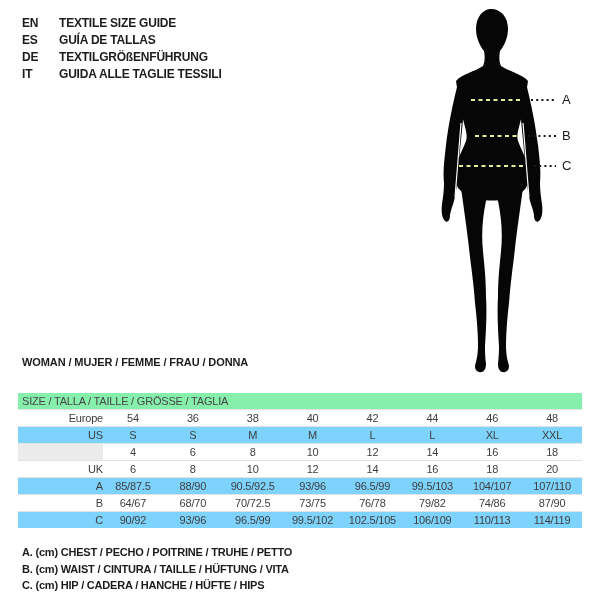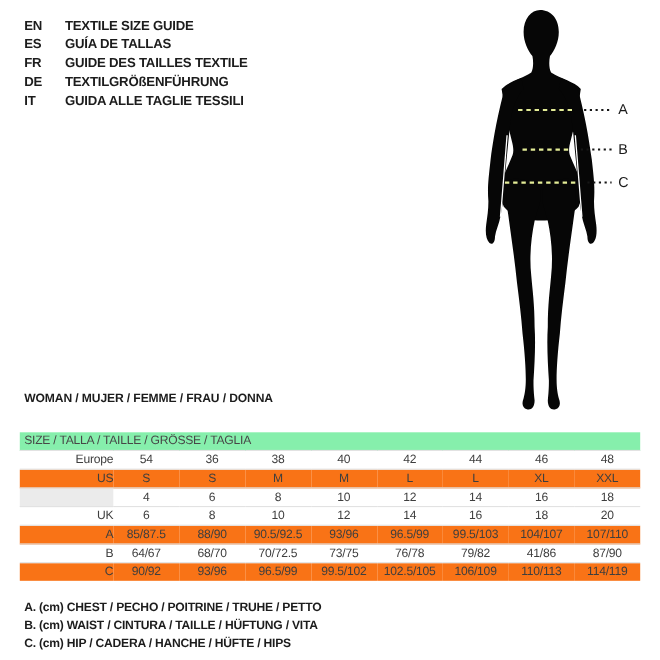--- a/index.html
+++ b/index.html
@@ -20,43 +20,39 @@
   table.sizetable{border-collapse:collapse;table-layout:fixed;width:564px;font-size:11px;color:#3e3e3e;letter-spacing:-0.2px;}
   table.sizetable th{
     background:#86efac;color:#474747;font-weight:normal;text-align:left;
     height:16px;line-height:16px;padding:0 0 0 4px;font-size:11px;
   }
   table.sizetable td{
     height:16px;line-height:16px;padding:0;text-align:center;
     border-top:1px solid #e2e2e2;white-space:nowrap;
   }
   table.sizetable td.lab{text-align:right;padding-left:4px;}
-  table.sizetable tr.shaded td{background:#f97316;}
+  table.sizetable tr.shaded td{background:#7dd3fc;}
   table.sizetable td.labelshade{background:#ebebeb;}
   
   .legend{position:absolute;left:22px;top:544px;}
   .legend-row{line-height:16.5px;font-size:11px;font-weight:bold;color:#1c1c1c;letter-spacing:-0.2px;}
 </style>
 </head>
 <body>
 
 <div class="canvas">
 
   <div class="langs">
     <div class="lang-row">
       <span class="lang-code">EN</span>
       <span class="lang-label">TEXTILE SIZE GUIDE</span>
     </div>
     <div class="lang-row">
       <span class="lang-code">ES</span>
       <span class="lang-label">GUÍA DE TALLAS</span>
-    </div>
-    <div class="lang-row">
-      <span class="lang-code">FR</span>
-      <span class="lang-label">GUIDE DES TAILLES TEXTILE</span>
     </div>
     <div class="lang-row">
       <span class="lang-code">DE</span>
       <span class="lang-label">TEXTILGRÖßENFÜHRUNG</span>
     </div>
     <div class="lang-row">
       <span class="lang-code">IT</span>
       <span class="lang-label">GUIDA ALLE TAGLIE TESSILI</span>
     </div>
   </div>
@@ -181,21 +177,21 @@
         <td>107/110</td>
       </tr>
       <tr>
         <td class="lab">B</td>
         <td>64/67</td>
         <td>68/70</td>
         <td>70/72.5</td>
         <td>73/75</td>
         <td>76/78</td>
         <td>79/82</td>
-        <td>41/86</td>
+        <td>74/86</td>
         <td>87/90</td>
       </tr>
       <tr class="shaded">
         <td class="lab">C</td>
         <td>90/92</td>
         <td>93/96</td>
         <td>96.5/99</td>
         <td>99.5/102</td>
         <td>102.5/105</td>
         <td>106/109</td>

